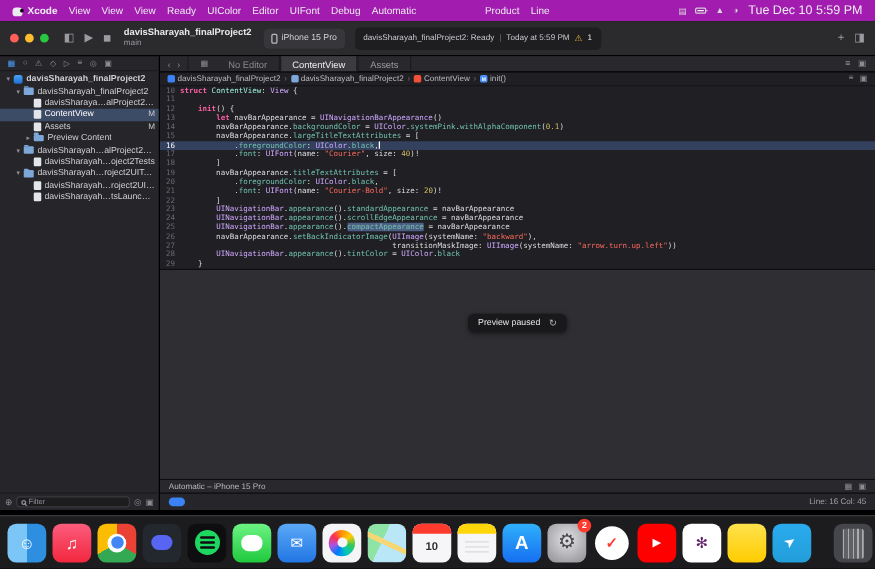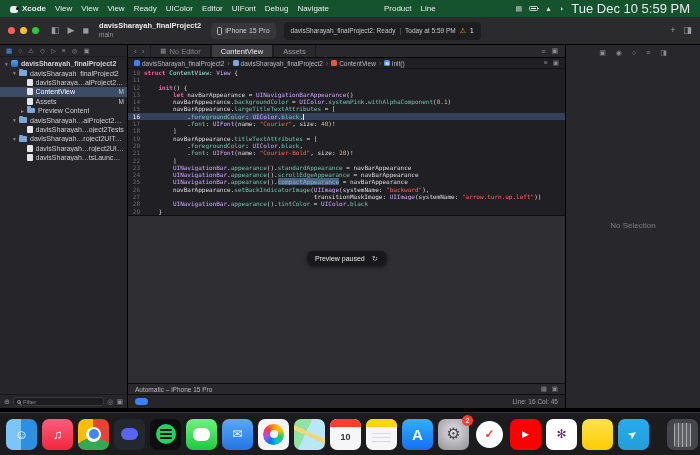--- a/index.html
+++ b/index.html
@@ -1,33 +1,33 @@
 <!DOCTYPE html>
 <html><head>
 <meta charset="utf-8">
 <style>
   * { margin:0; padding:0; box-sizing:border-box; }
   html,body { width:700px; height:455px; overflow:hidden; }
   body { background:#000; font-family:"Liberation Sans",sans-serif; position:relative; color:#e8e8ea; -webkit-font-smoothing:antialiased; }
 
   
-  .menu-bar { height:17px; background:#14532d; display:flex; align-items:center; padding:0 10px; font-size:8px; color:#ececf0; }
+  .menu-bar { height:17px; background:#a21caf; display:flex; align-items:center; padding:0 10px; font-size:8px; color:#ececf0; }
   .menu-items { display:flex; align-items:center; gap:9px; }
   .menu-item { white-space:nowrap; }
   .menu-item.strong { font-weight:bold; }
   .menu-item.menu-gap { margin-left:46px; }
   .apple { width:8px; height:9px; position:relative; margin-right:4px; flex:none; }
   .apple::before { content:""; position:absolute; left:0; top:2px; width:8px; height:7px; background:#ececf0; border-radius:3px 3px 2.5px 2.5px; }
   .apple::after { content:""; position:absolute; right:-1px; top:3px; width:3px; height:3px; background:#0b0b0d; border-radius:50%; }
   .menu-status { margin-left:auto; display:flex; align-items:center; gap:8px; }
   .menu-glyph { font-size:7px; color:#d8d8dc; }
   .battery { width:9px; height:5px; border:1px solid #cfcfd2; border-radius:1.5px; position:relative; }
   .battery::before { content:""; position:absolute; left:1px; top:1px; bottom:1px; width:5px; background:#fff; }
   .battery::after { content:""; position:absolute; right:-2px; top:1px; width:1px; height:1px; background:#cfcfd2; }
-  .clock { font-size:13px; white-space:nowrap; }
+  .clock { font-size:10px; white-space:nowrap; }
 
   
   .toolbar { height:28px; background:#2b2b2e; border-bottom:1px solid #000; display:flex; align-items:center; padding:0 8px; gap:8px; }
   .traffic { display:flex; gap:5px; margin-right:4px; }
   .tl { width:7px; height:7px; border-radius:50%; }
   .tl.close { background:#ff5f57; } .tl.min { background:#febc2e; } .tl.zoom { background:#28c840; }
   .tb-ico { color:#9a9aa0; font-size:9px; line-height:1; }
   .tb-ico.small { font-size:8px; }
   .proxy { display:flex; flex-direction:column; line-height:1.15; margin:0 2px; }
   .proxy-title { font-size:7.5px; font-weight:bold; color:#e9e9ec; white-space:nowrap; }
@@ -63,21 +63,21 @@
   .filter-bar { height:14px; border-top:1px solid #1b1b1d; display:flex; align-items:center; gap:3px; padding:0 4px; }
   .fb-ico { font-size:7px; color:#8b8b92; }
   .filter-field { flex:1; height:9px; background:#1d1d20; border:1px solid #3a3a3e; border-radius:3px; display:flex; align-items:center; gap:2px; padding:0 3px; color:#8e8e93; font-size:6px; }
   .mag { width:4px; height:4px; border:1px solid #8e8e93; border-radius:50%; position:relative; flex:none; }
   .mag::after { content:""; position:absolute; width:2.5px; height:1px; background:#8e8e93; right:-2px; bottom:-1px; transform:rotate(45deg); }
 
   
   .editor { flex:1; min-width:0; display:flex; flex-direction:column; background:#1f1f24; }
   .tab-bar { height:13px; background:#29292d; border-bottom:1px solid #000; display:flex; align-items:stretch; font-size:7.5px; color:#9a9aa0; }
   .tab-nav { display:flex; align-items:center; gap:5px; padding:0 6px; color:#7e7e85; font-size:8px; }
-  .tab { display:flex; align-items:center; gap:3px; padding:0 9px; border-right:1px solid #1c1c1e; border-left:1px solid #1c1c1e; }
+  .tab { display:flex; align-items:center; gap:16px; padding:0 9px; border-right:1px solid #1c1c1e; border-left:1px solid #1c1c1e; }
   .tab.muted { flex-basis:84px; justify-content:center; color:#87878d; }
   .tab.active { background:#3b3b40; color:#ececf0; }
   .tab-ico { font-size:6.5px; color:#8b8b92; }
   .tab-right { margin-left:auto; display:flex; align-items:center; gap:6px; padding:0 7px; color:#8b8b92; font-size:7px; }
 
   .crumbs { height:11px; border-bottom:1px solid #15151a; display:flex; align-items:center; padding:0 6px; gap:3px; font-size:6.5px; color:#b9b9bf; white-space:nowrap; }
   .bc-item { display:flex; align-items:center; gap:2px; }
   .bc-ico { width:6px; height:6px; border-radius:1.5px; flex:none; font-size:4px; color:#fff; display:flex; align-items:center; justify-content:center; }
   .bc-project { background:#3b82f7; } .bc-folder { background:#7da7d9; }
   .bc-swift { background:#f05138; } .bc-method { background:#4f8ef7; font-weight:bold; }
@@ -169,21 +169,21 @@
   <span class="menu-items">
       <span class="menu-item strong">Xcode</span>
       <span class="menu-item">View</span>
       <span class="menu-item">View</span>
       <span class="menu-item">View</span>
       <span class="menu-item">Ready</span>
       <span class="menu-item">UIColor</span>
       <span class="menu-item">Editor</span>
       <span class="menu-item">UIFont</span>
       <span class="menu-item">Debug</span>
-      <span class="menu-item">Navigate</span>
+      <span class="menu-item">Automatic</span>
       <span class="menu-item menu-gap">Product</span>
       <span class="menu-item">Line</span>
     </span>
   <span class="menu-status">
     <span style="display:flex;gap:7px;align-items:center;">
         <span class="menu-glyph">▤</span>
         <span class="battery"></span>
         <span class="menu-glyph">▲</span>
         <span class="menu-glyph">◑</span>
       </span>
@@ -389,30 +389,20 @@
           <span>▦</span>
           <span>▣</span>
         </span>
     </div>
     <div class="status-row">
       <span class="activity-pill"></span>
       <span class="line-col">Line: 16  Col: 45</span>
     </div>
   </div>
 
-  <div class="inspector">
-    <div class="inspector-icons">
-        <span>▣</span>
-        <span>◉</span>
-        <span>○</span>
-        <span>≡</span>
-        <span>◨</span>
-      </div>
-    <span class="no-selection">No Selection</span>
-  </div>
 
 </div>
 
 <div class="dock">
     <div class="dock-icon dk-finder">
       <span class="glyph">☺</span>
     </div>
     <div class="dock-icon dk-music">
       <span class="glyph">♫</span>
     </div>

